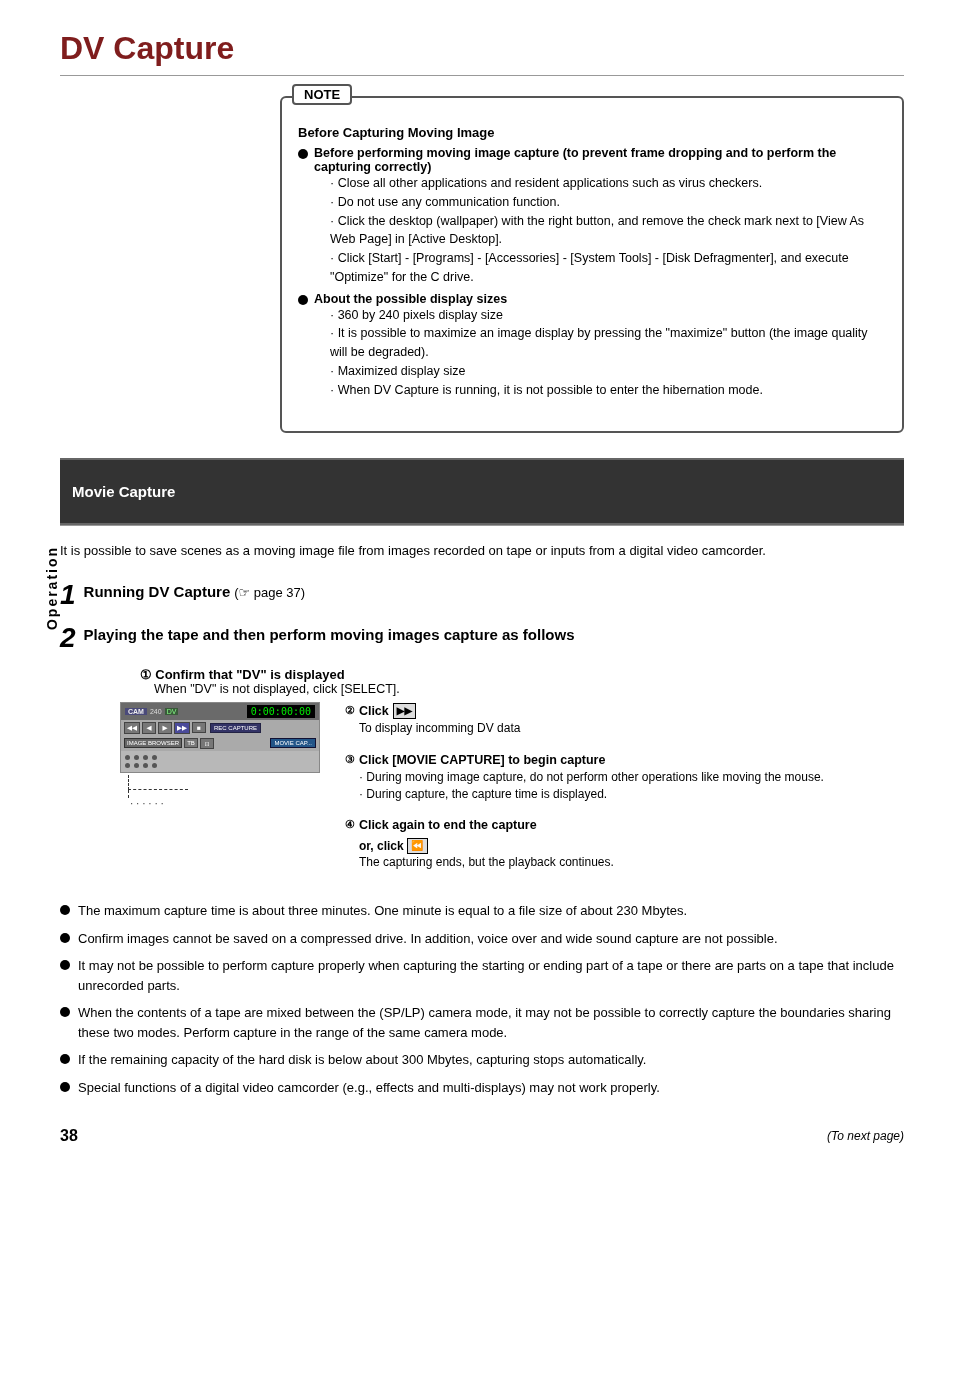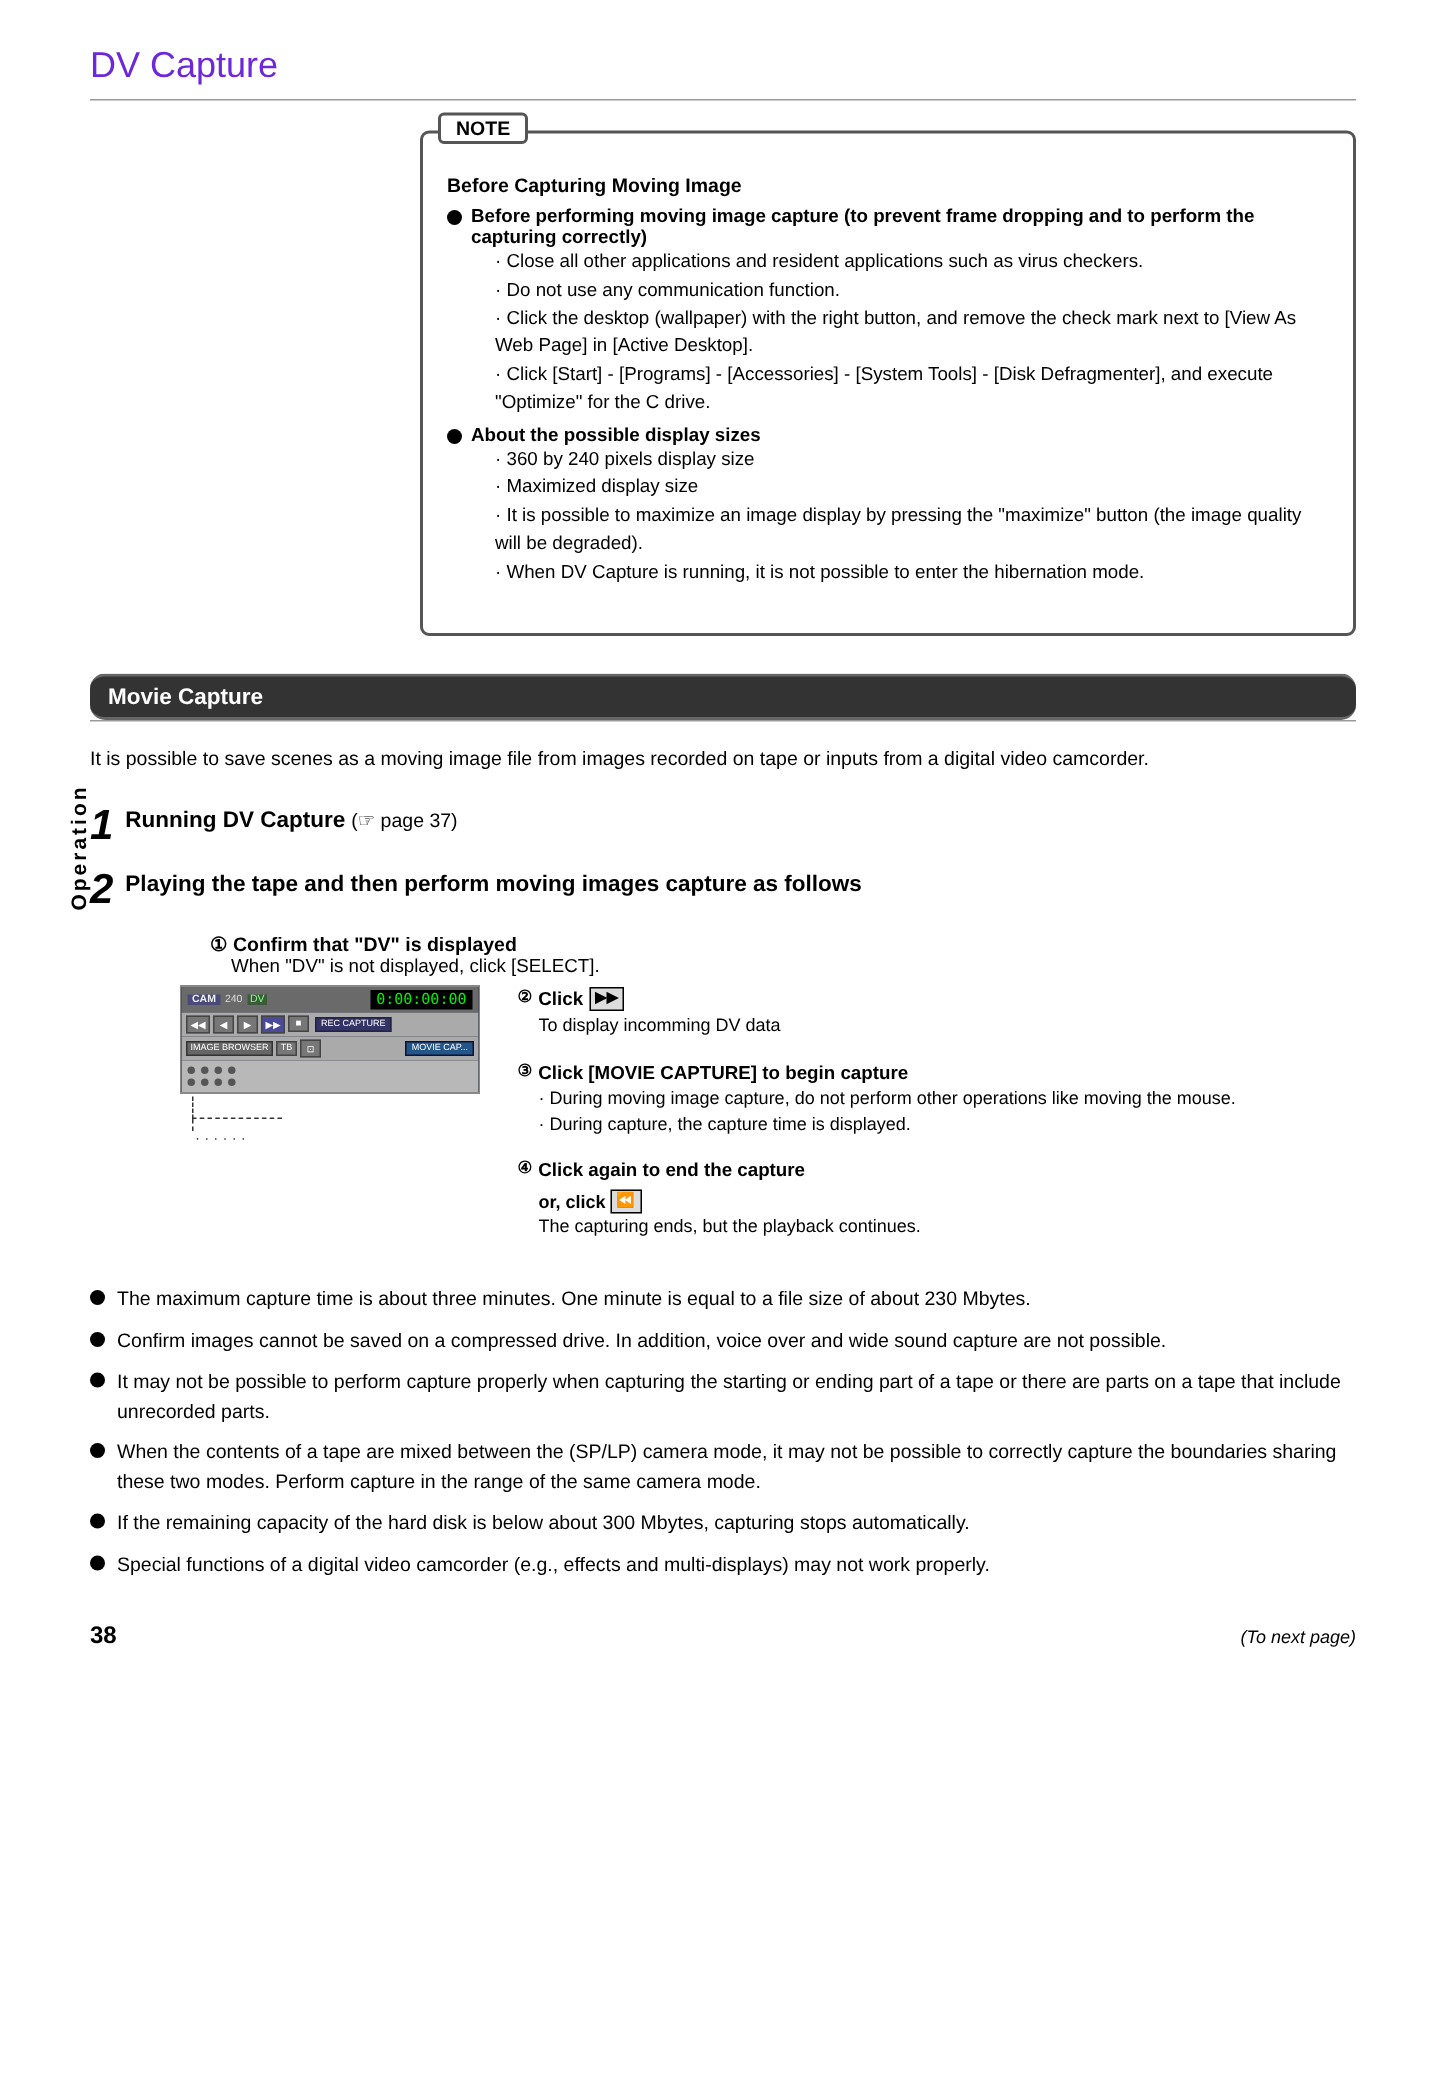--- a/index.html
+++ b/index.html
@@ -26,23 +26,23 @@
       transform: translateY(-50%) rotate(-90deg);
       font-size: 14px;
       font-weight: bold;
       letter-spacing: 2px;
       color: #000;
       white-space: nowrap;
     }
 
     
     .page-title {
-      font-size: 24px;
-      font-weight: normal;
-      color: #6d28d9;
+      font-size: 32px;
+      font-weight: bold;
+      color: #7f1d1d;
       margin-bottom: 8px;
     }
 
     .title-divider {
       border: none;
       border-top: 1px solid #999;
       margin-bottom: 20px;
     }
 
     
@@ -106,25 +106,24 @@
     .sub-bullet-item::before {
       content: "· ";
     }
 
     
     .section-header {
       background: #333;
       color: #fff;
       font-weight: bold;
       font-size: 15px;
-      padding: 5px 12px;
+      padding: 23px 12px;
       margin-bottom: 0;
       border-top: 2px solid #666;
       border-bottom: 2px solid #666;
-      border-radius: 10px;
     }
 
     .section-divider {
       border: none;
       border-top: 1px solid #999;
       margin-bottom: 15px;
     }
 
     .section-intro {
       font-size: 13px;
@@ -401,22 +400,22 @@
     </div>
 
     <div class="note-bullet">
       <div class="bullet-circle"></div>
       <div>
         <div class="note-bullet-text">
           <strong>About the possible display sizes</strong>
         </div>
         <div class="sub-bullet">
           <div class="sub-bullet-item">360 by 240 pixels display size</div>
+          <div class="sub-bullet-item">It is possible to maximize an image display by pressing the "maximize" button (the image quality will be degraded).</div>
           <div class="sub-bullet-item">Maximized display size</div>
-          <div class="sub-bullet-item">It is possible to maximize an image display by pressing the "maximize" button (the image quality will be degraded).</div>
           <div class="sub-bullet-item">When DV Capture is running, it is not possible to enter the hibernation mode.</div>
         </div>
       </div>
     </div>
   </div>
 
   <div class="section-header">Movie Capture</div>
   <hr class="section-divider">
 
   <p class="section-intro">It is possible to save scenes as a moving image file from images recorded on tape or inputs from a digital video camcorder.</p>

